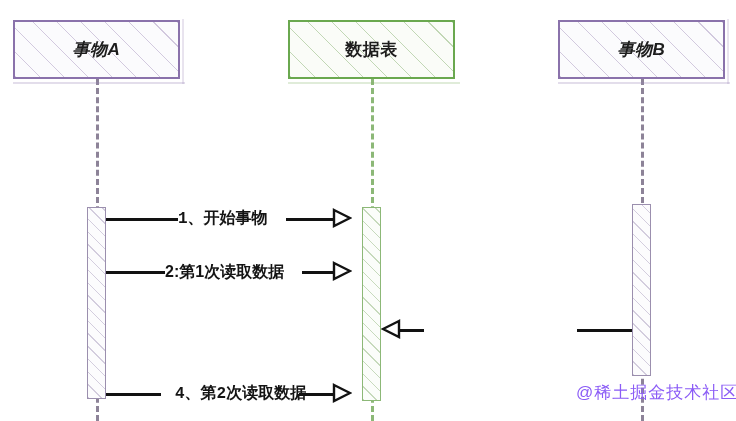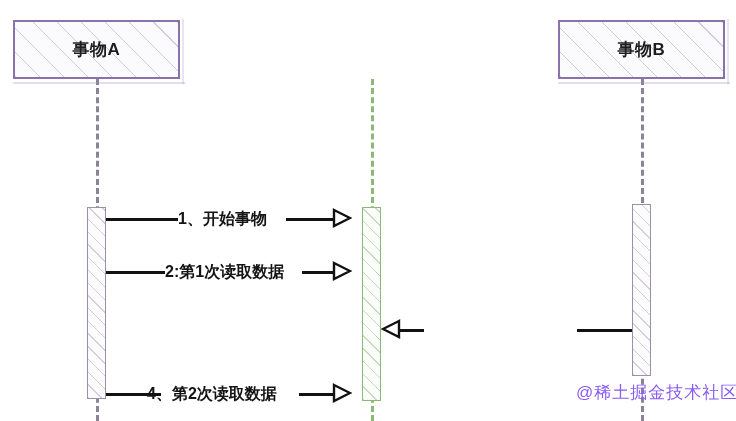--- a/index.html
+++ b/index.html
@@ -37,20 +37,21 @@
   }
   .p-purple {
     border: 2px solid #8a72ab;
     background-color: #fbfbfd;
     background-image: repeating-linear-gradient(
         45deg,
         rgba(160, 140, 185, 0.45) 0px,
         rgba(160, 140, 185, 0.45) 1.2px,
         rgba(255, 255, 255, 0) 1.2px,
         rgba(255, 255, 255, 0) 17px);
+    font-style: italic;
   }
   .p-green {
     border: 2px solid #6aa84f;
     background-color: #fafcf8;
     background-image: repeating-linear-gradient(
         45deg,
         rgba(125, 170, 100, 0.45) 0px,
         rgba(125, 170, 100, 0.45) 1.2px,
         rgba(255, 255, 255, 0) 1.2px,
         rgba(255, 255, 255, 0) 17px);
@@ -146,36 +147,42 @@
   <div class="lifeline ll-purple" style="left:641px; top:79px; height:342px;"></div>
 
   <div class="participant p-purple" style="left:13px; top:20px;">
     <span class="box-label">事物A</span>
     <svg class="sketch-edge" width="183" height="75" style="left:-8px; top:-8px;">
       <line x1="6" y1="69" x2="178" y2="69" stroke="#9a85b8" stroke-width="1" opacity="0.55"></line>
       <line x1="176" y1="5" x2="176" y2="70" stroke="#9a85b8" stroke-width="1" opacity="0.45"></line>
     </svg>
   </div>
 
+  <div class="participant p-green" style="left:288px; top:20px;">
+    <span class="box-label">数据表</span>
+    <svg class="sketch-edge" width="183" height="75" style="left:-8px; top:-8px;">
+      <line x1="6" y1="69" x2="178" y2="69" stroke="#83b268" stroke-width="1" opacity="0.5"></line>
+    </svg>
+  </div>
 
   <div class="participant p-purple" style="left:558px; top:20px;justify-content:center;">
     <span class="box-label">事物B</span>
     <svg class="sketch-edge" width="183" height="75" style="left:-8px; top:-8px;">
       <line x1="6" y1="69" x2="178" y2="69" stroke="#9a85b8" stroke-width="1" opacity="0.55"></line>
       <line x1="176" y1="5" x2="176" y2="70" stroke="#9a85b8" stroke-width="1" opacity="0.45"></line>
     </svg>
   </div>
 
   <div class="activation act-purple" style="left:87px; top:207px; width:19px; height:192px;"></div>
   <div class="activation act-green" style="left:362px; top:207px; width:19px; height:194px;"></div>
   <div class="activation act-purple" style="left:632px; top:204px; width:19px; height:172px;"></div>
 
   <div class="message" style="left:106px; top:204px; width:250px;">
     <div class="msg-line-left" style="left:0px; width:72px;"></div>
-    <span class="msg-label" style="left:72px;">1、开始事物</span>
+    <span class="msg-label" style="left:72px;font-family:Liberation Mono, monospace;">1、开始事物</span>
     <div class="msg-line-right" style="left:180px; width:48px;"></div>
     <svg class="arrowhead" width="20" height="20" viewBox="0 0 20 20" style="left:226px; margin-top:-10px;">
       <polygon points="2,2 18,10 2,18" fill="#ffffff" stroke="#121212" stroke-width="2.4" stroke-linejoin="miter"></polygon>
     </svg>
   </div>
 
   <div class="message" style="left:106px; top:257px; width:250px;">
     <div class="msg-line-left" style="left:0px; width:59px;"></div>
     <span class="msg-label" style="left:59px;">2:第1次读取数据</span>
     <div class="msg-line-right" style="left:196px; width:32px;"></div>
@@ -187,21 +194,21 @@
   <div class="message" style="left:381px; top:315px; width:252px;">
     <svg class="arrowhead" width="20" height="20" viewBox="0 0 20 20" style="left:0px; margin-top:-10px;">
       <polygon points="18,2 2,10 18,18" fill="#ffffff" stroke="#121212" stroke-width="2.4" stroke-linejoin="miter"></polygon>
     </svg>
     <div class="msg-line-left" style="left:17px; width:26px;"></div>
     <div class="msg-line-right" style="left:196px; width:55px;"></div>
   </div>
 
   <div class="message" style="left:106px; top:379px; width:250px;">
     <div class="msg-line-left" style="left:0px; width:55px;"></div>
-    <span class="msg-label" style="left:41px;">4、第2次读取数据</span>
+    <span class="msg-label" style="left:69px;font-family:Liberation Mono, monospace;">4、第2次读取数据</span>
     <div class="msg-line-right" style="left:193px; width:35px;"></div>
     <svg class="arrowhead" width="20" height="20" viewBox="0 0 20 20" style="left:226px; margin-top:-10px;">
       <polygon points="2,2 18,10 2,18" fill="#ffffff" stroke="#121212" stroke-width="2.4" stroke-linejoin="miter"></polygon>
     </svg>
   </div>
 
   <div class="watermark" style="left:576px; top:381px;">@稀土掘金技术社区</div>
 
 </div>
 

